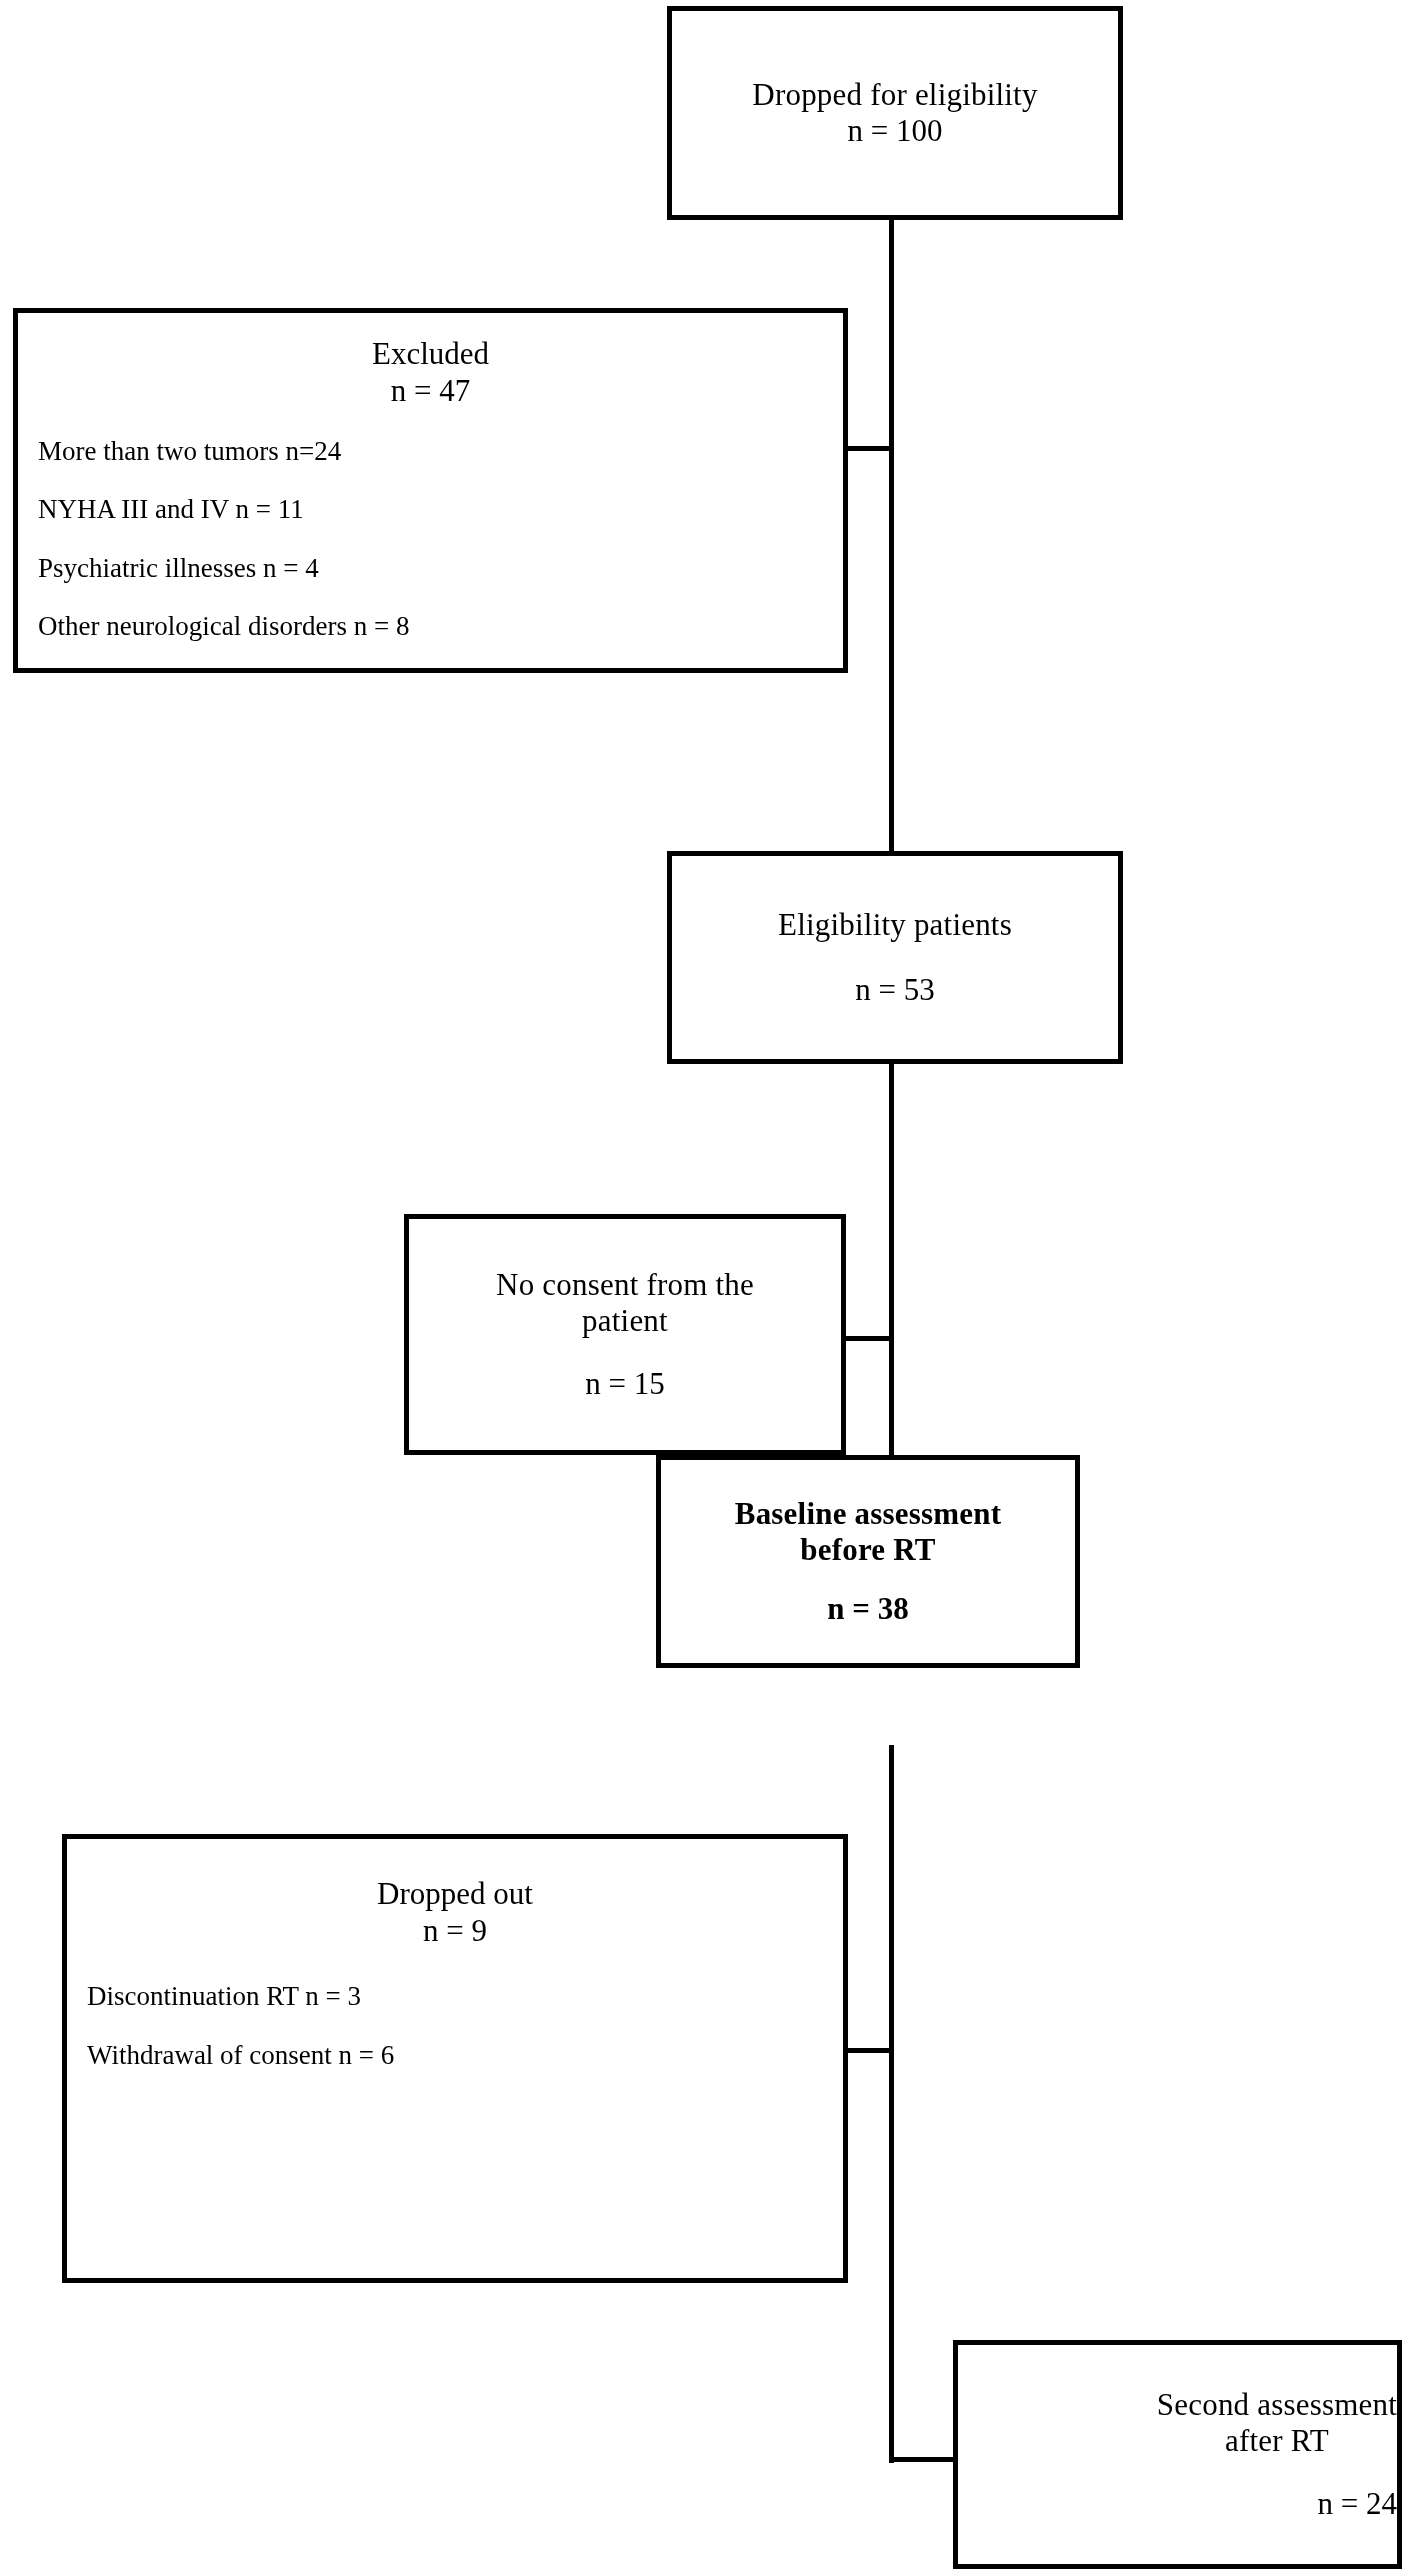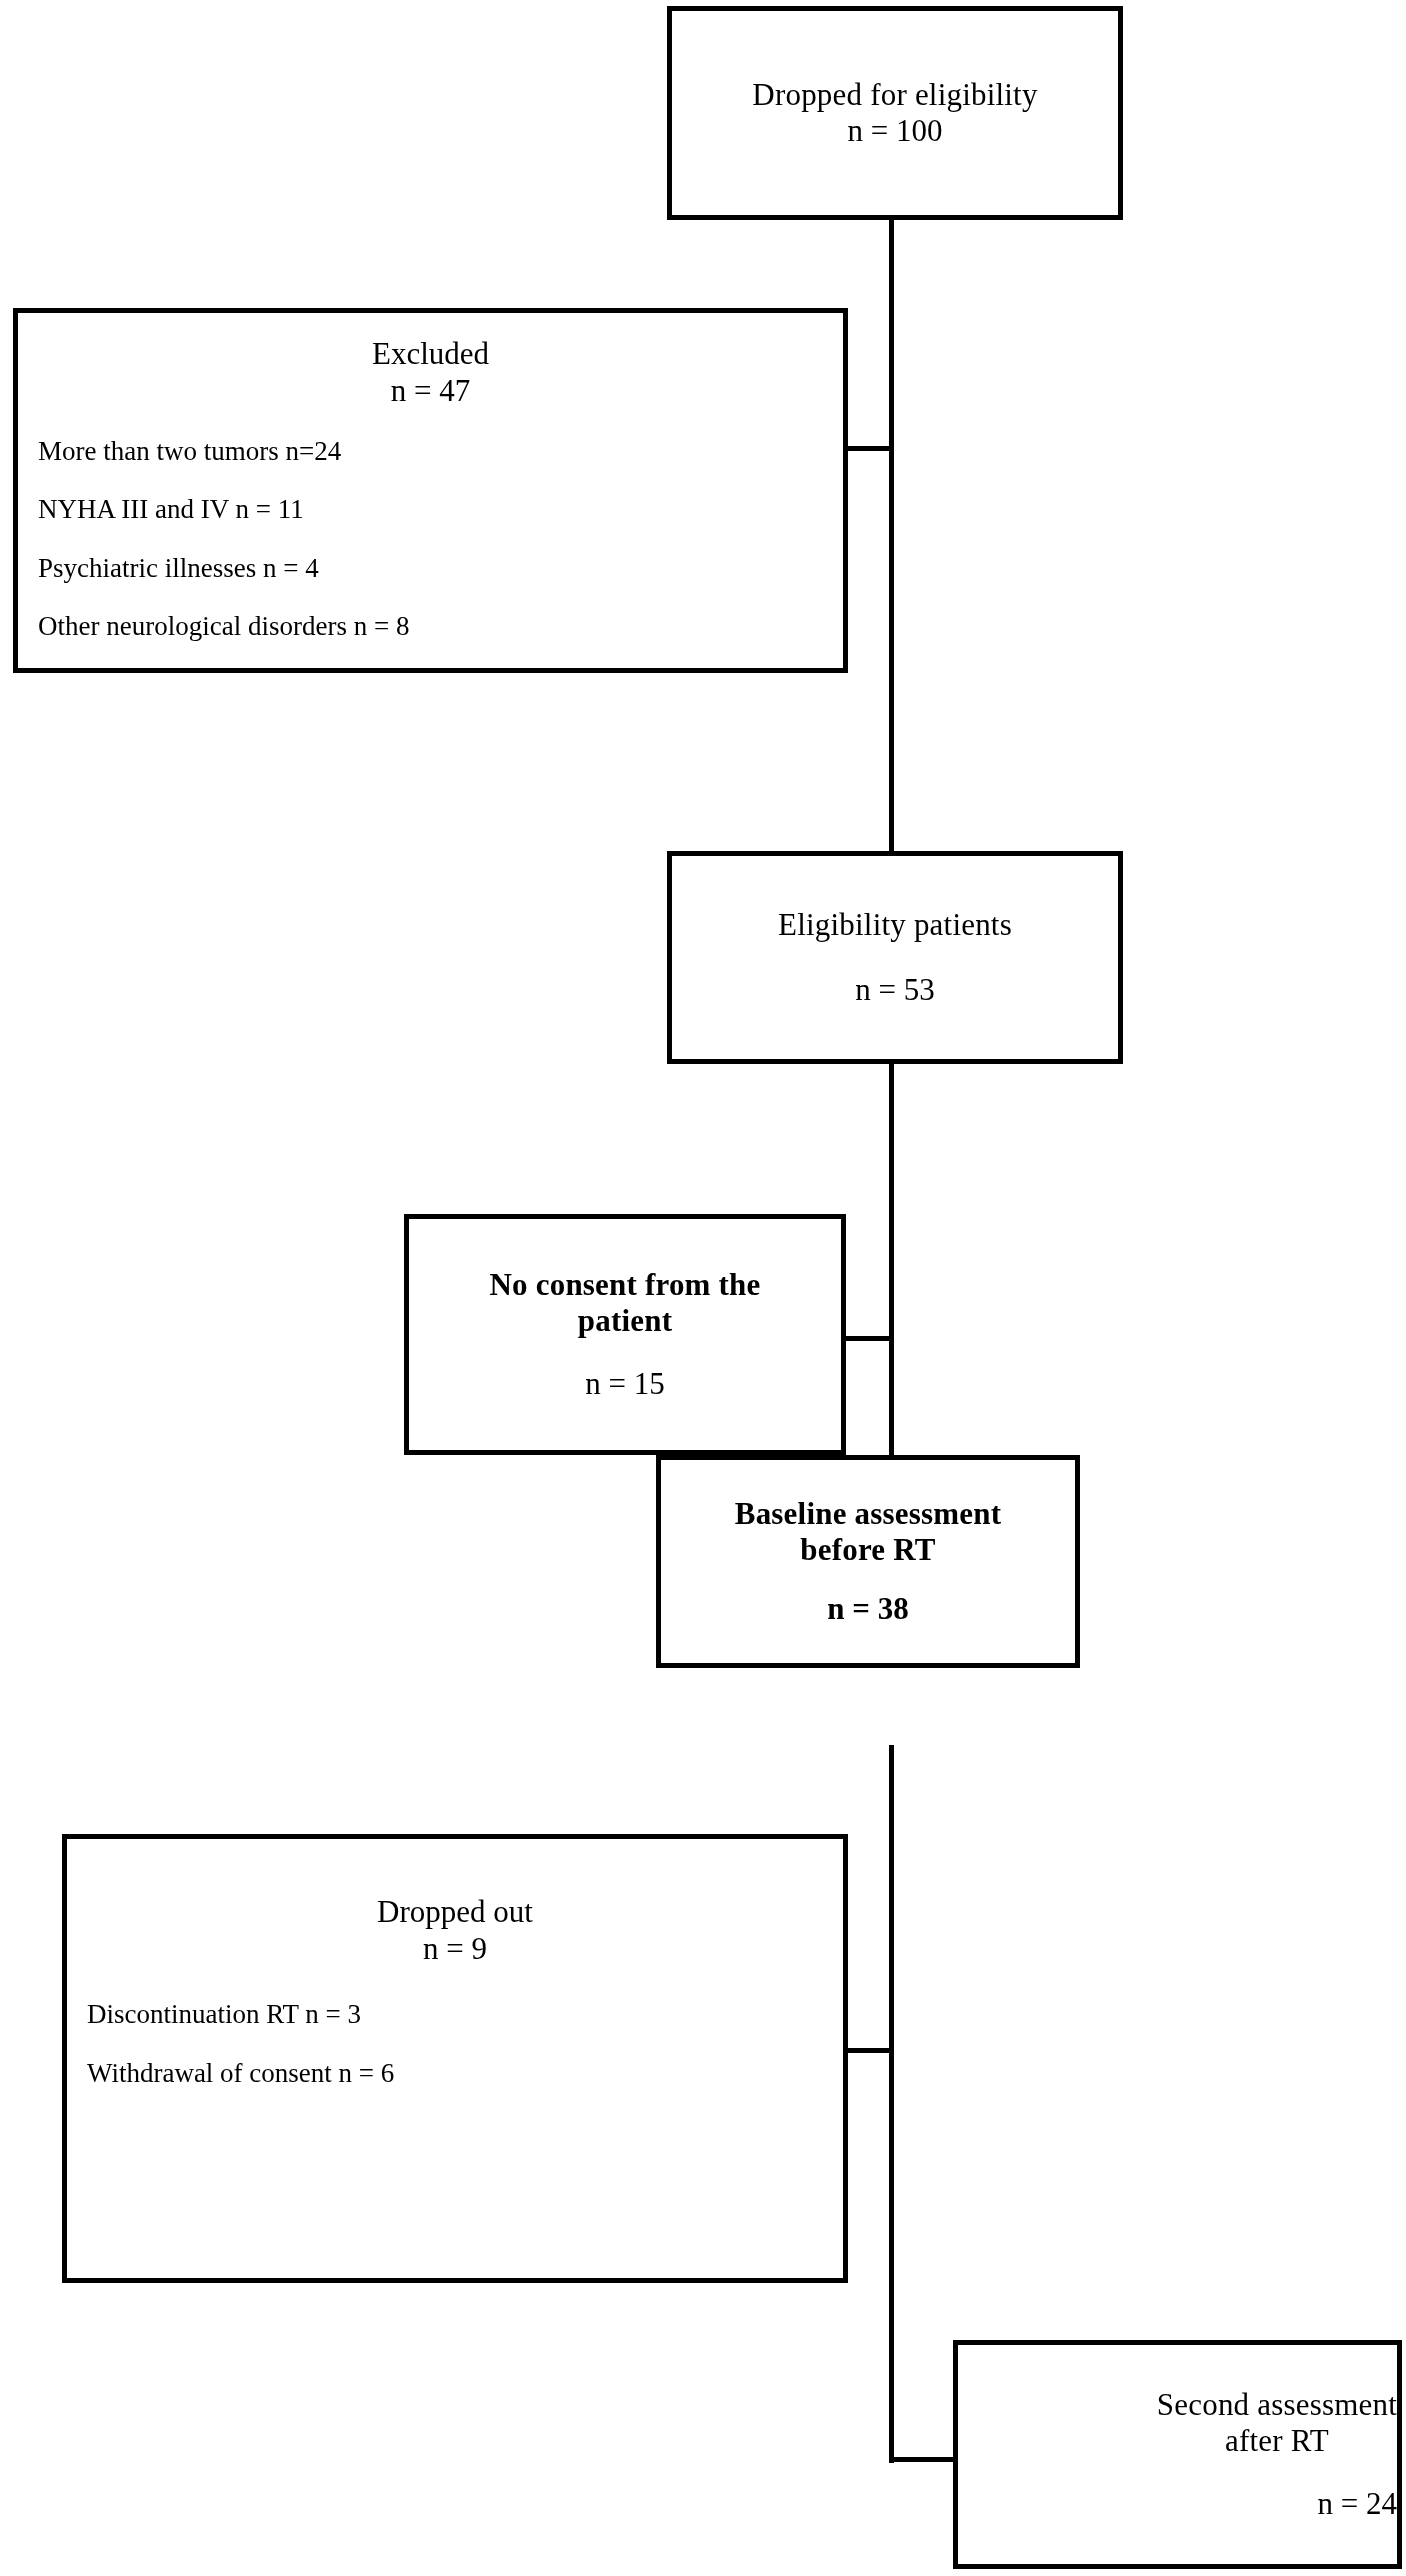--- a/index.html
+++ b/index.html
@@ -102,32 +102,32 @@
       <li>Other neurological disorders  n = 8</li>
     </ul>
   </div>
 
   <div class="flow-box centered" style="left:667px; top:851px; width:456px; height:213px;">
     <div class="box-title" style="margin-bottom:28px;">Eligibility patients</div>
     <div class="box-count">n = 53</div>
   </div>
 
   <div class="flow-box centered" style="left:404px; top:1214px; width:442px; height:241px;">
-    <div class="box-title" style="margin-bottom:26px;font-weight:bold;">No consent from the
+    <div class="box-title" style="margin-bottom:26px;">No consent from the
 patient</div>
     <div class="box-count">n = 15</div>
   </div>
 
   <div class="flow-box centered" style="left:656px; top:1455px; width:424px; height:213px;font-weight:bold;">
     <div class="box-title" style="margin-bottom:21.7px;">Baseline assessment
 before RT</div>
     <div class="box-count">n = 38</div>
   </div>
 
-  <div class="flow-box left-align" style="left:62px; top:1834px; width:786px; height:449px; padding:54px 20px; justify-content:flex-start;">
+  <div class="flow-box left-align" style="left:62px; top:1834px; width:786px; height:449px; padding:36px 20px; justify-content:flex-start;">
     <div class="box-center-head">Dropped out</div>
     <div class="box-center-head" style="margin-bottom:31px;">n = 9</div>
     <ul class="reason-list">
       <li style="margin-bottom:26px;">Discontinuation RT n = 3</li>
       <li>Withdrawal of consent n = 6</li>
     </ul>
   </div>
 
   <div class="flow-box centered" style="left:953px; top:2340px; width:449px; height:229px;align-items:flex-end;">
     <div class="box-title" style="margin-bottom:26px;">Second assessment

